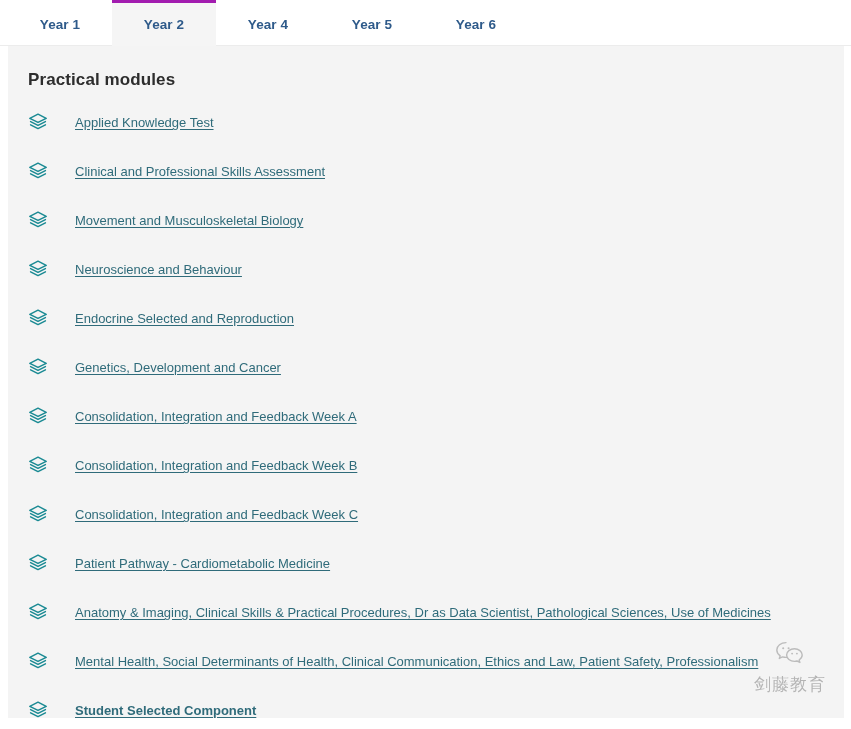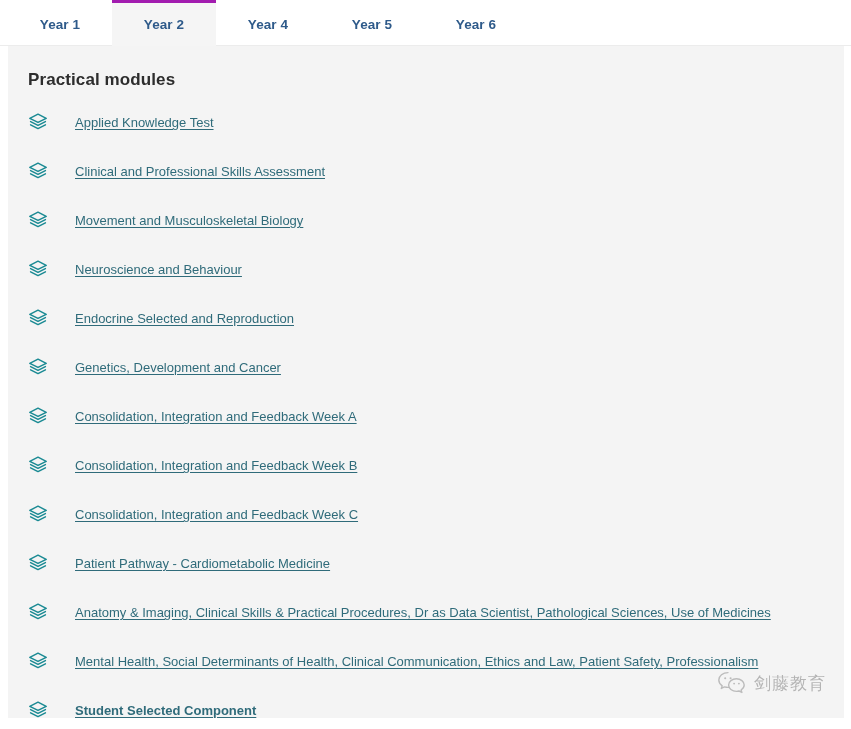--- a/index.html
+++ b/index.html
@@ -111,20 +111,21 @@
   
   .watermark {
     position: absolute;
     right: 18px;
     bottom: 22px;
     display: flex;
     align-items: center;
     gap: 7px;
     opacity: 0.62;
     pointer-events: none;
+    flex-direction: column;
   }
   .watermark-text {
     font-size: 17px;
     color: #8d8d8d;
     letter-spacing: 1px;
     font-family: "DejaVu Sans", sans-serif;
   }
   .wechat-icon { display: block; }
 </style>
 </head>

